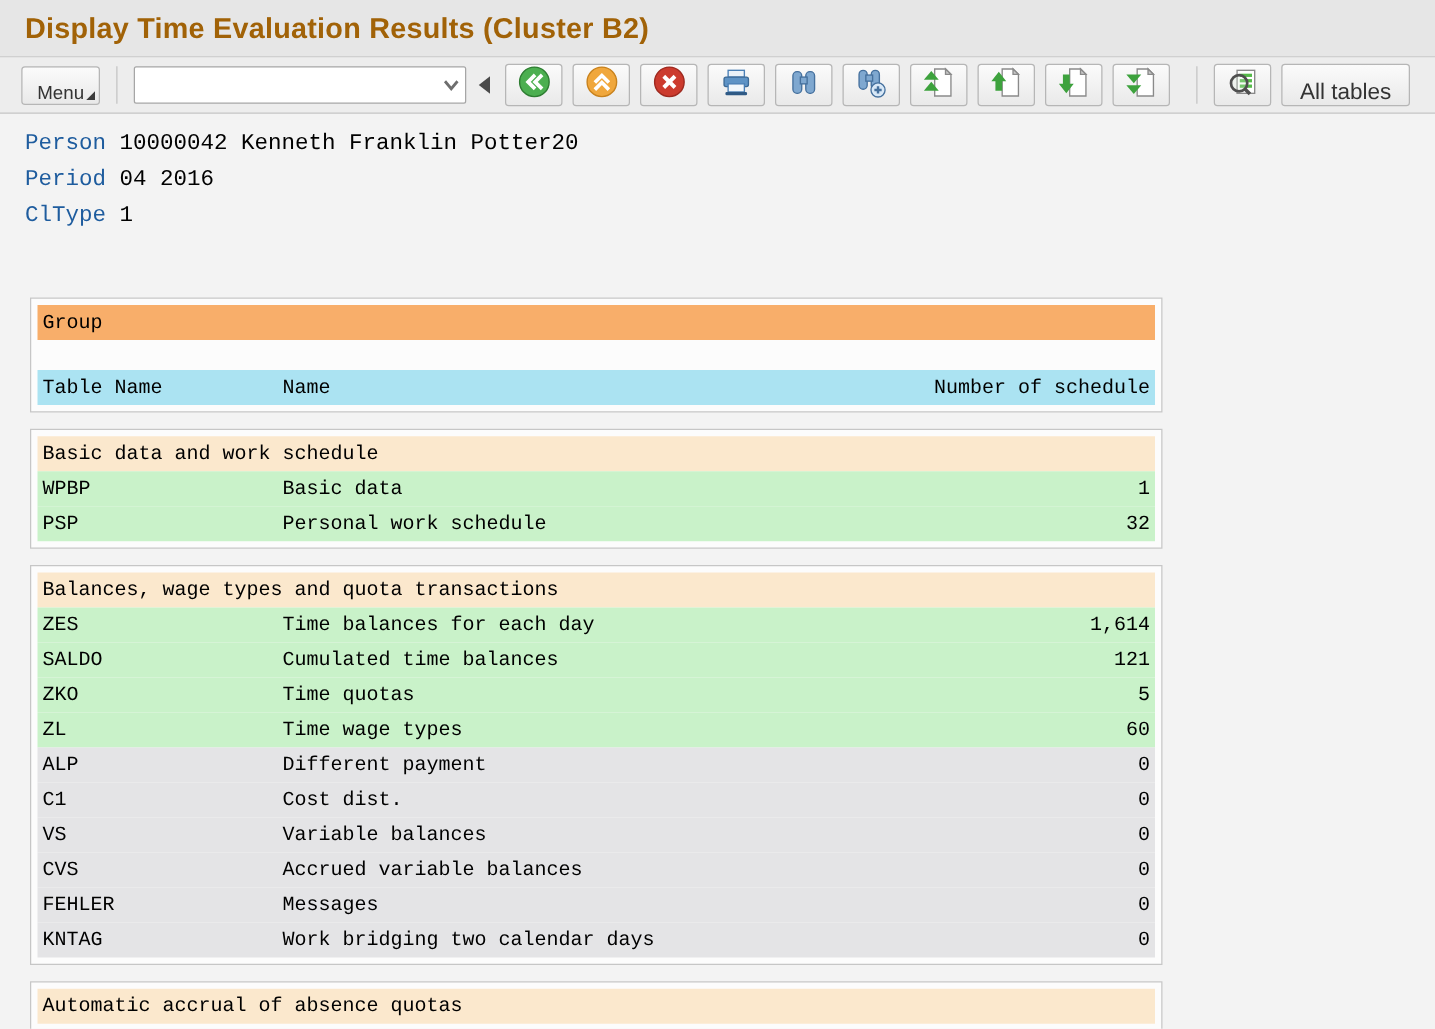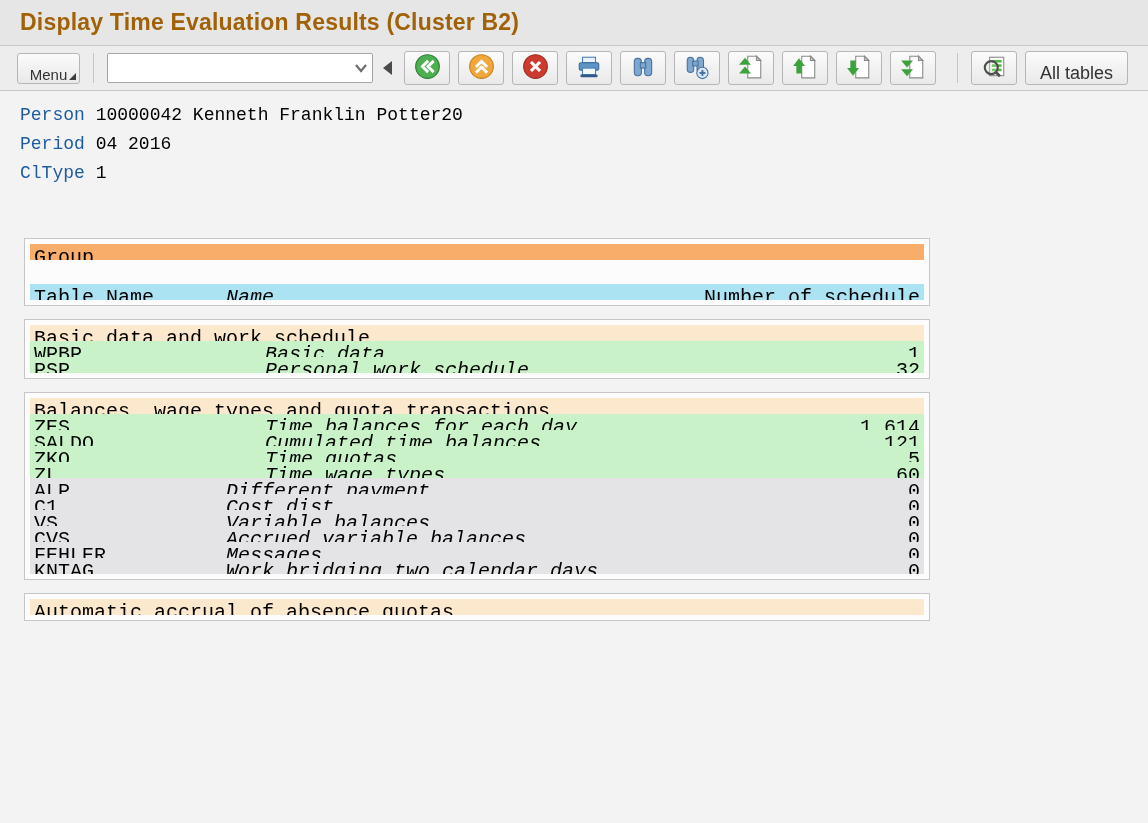--- a/index.html
+++ b/index.html
@@ -33,30 +33,30 @@
   
   .content { padding:10px 20px 0 20px; }
   .info-line { font-family:"Liberation Mono","DejaVu Sans Mono",monospace;
     font-size:18px; line-height:29px; white-space:pre; color:#000; }
   .info-label { color:var(--label-blue,#1e5c9e); }
 
   
   .report { margin-top:50px; margin-left:4px; width:906px; }
   .panel { width:906px; background:#fcfcfc; border:1px solid #c6c6c6;
     padding:5px 5px; margin-bottom:13px; }
-  .row { height:16px; line-height:28px; display:flex; padding:0 4px;
-    font-family:"Liberation Mono","DejaVu Sans Mono",monospace; font-size:20px;
+  .row { height:28px; line-height:28px; display:flex; padding:0 4px;
+    font-family:"Liberation Mono","DejaVu Sans Mono",monospace; font-size:16px;
     white-space:pre; overflow:hidden; color:#000; }
   .row .c1 { width:192px; flex:none; }
-  .row .c2 { flex:1;font-style:italic; }
+  .row .c2 { flex:1; }
   .row .c3 { flex:none; text-align:right; }
   .row-group    { background:var(--group-row,#f8ae6a); }
   .row-colhead  { background:var(--column-header-row,#abe3f2);margin-top:24px; }
   .row-section  { background:var(--section-header-row,#fbe8cd); }
-  .row-filled   { background:var(--filled-row,#c9f2c9);gap:39px; }
+  .row-filled   { background:var(--filled-row,#c9f2c9); }
   .row-empty    { background:var(--empty-row,#e4e4e6); }
 </style>
 </head>
 <body>
 
 <div class="titlebar">
   <h1>Display Time Evaluation Results (Cluster B2)</h1>
 </div>
 
 <div class="toolbar">

